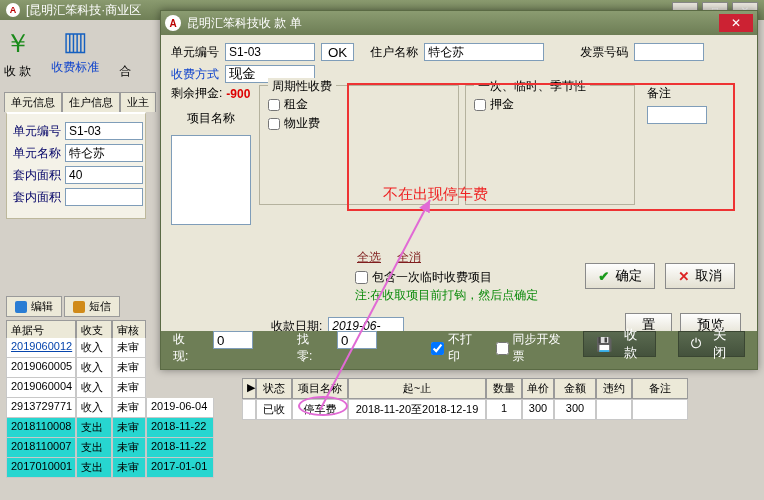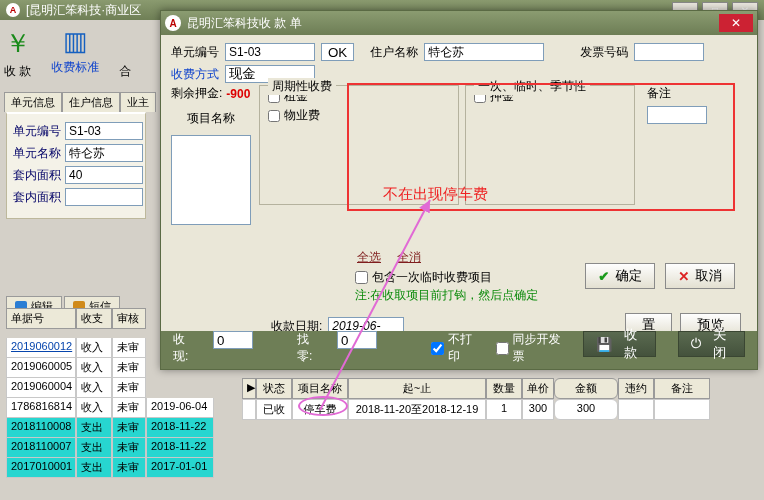--- a/index.html
+++ b/index.html
@@ -21,21 +21,21 @@
   
   .leftform { position:absolute; left:6px; top:112px; width:140px; background:#f4f2e8; border:1px solid #bdb89c; border-top:2px solid #fff; padding:4px 2px 8px 2px; }
   .lfrow { display:flex; align-items:center; margin:4px 0; gap:4px;}
   .lfrow label{ width:52px; text-align:right; color:#006; }
   .lfrow input{ flex:1; width:60px; border:1px solid #7f9db9; height:18px; padding:0 3px; font-size:12px; }
   
   .midtabs { position:absolute; left:6px; top:296px; display:flex; align-items:center; gap:2px;}
   .midtabs .mbtn{ background:#ece9d8; border:1px solid #9a9a9a; padding:2px 8px; font-size:11px; display:flex; gap:4px; align-items:center;}
   .midtabs .micon{ width:12px;height:12px;background:#2a7dd4;border-radius:2px;}
   
-  .midhead { position:absolute; left:6px; top:308px; display:flex;align-items:flex-end; }
+  .midhead { position:absolute; left:6px; top:320px; display:flex;align-items:flex-end; }
   .mh{ border:1px solid #9a9a9a; background:#ece9d8; padding:2px 4px; font-size:11px; }
   .mh.a{width:70px;} .mh.b{width:36px;} .mh.c{width:34px;}
   
   .midbody { position:absolute; left:6px; top:338px; font-size:11px;}
   .mrow{display:flex;}
   .mc{border:1px solid #c8c8c8; border-top:none; padding:2px 4px; background:#fff;}
   .mc.a{width:70px;} .mc.b{width:36px;} .mc.c{width:34px;} .mc.d{width:68px;}
   .mrow.cyan .mc{ background:#27d6d0; }
   .mc .lnk{ color:#0645ad; text-decoration:underline; }
   
@@ -47,21 +47,21 @@
   
   .dlg-body { position:relative; padding:8px 10px; }
   .toprow { display:flex; align-items:center; gap:6px; margin-bottom:4px;}
   .toprow label{}
   .toprow input{ border:1px solid #7f9db9; height:18px; padding:0 3px; font-size:12px;}
   .ok{ background:#fff; border:1px solid #7f9db9; height:18px; padding:0 6px;}
   
   .row2 { display:flex; align-items:center; gap:6px; margin-bottom:2px;}
   .blue{ color:#1044cc; }
   .red{ color:#d00; font-weight:bold;}
-  .fs { border:1px solid #b5b29e; padding:0 8px 8px 8px; position:relative;}
+  .fs { border:1px solid #b5b29e; padding:8px 8px 8px 8px; position:relative;}
   .fs-title{ position:absolute; top:-8px; left:8px; background:#eae7d8; padding:0 4px; font-size:12px;}
   .fs1{ width:200px; height:120px;}
   .fs2{ width:170px; height:120px;}
   .chk{ display:flex; align-items:center; gap:4px; margin:2px 0;}
   .chk input{ width:12px;height:12px; }
   
   .redbox{ position:absolute; border:2px solid #e33; pointer-events:none; }
   
   .leftnames{ display:flex; flex-direction:column; gap:8px; margin-right:2px;}
   .pname{ border:1px solid #7f9db9; background:#fff; height:90px; width:80px; }
@@ -89,21 +89,21 @@
   .bottomrow input.v{ width:40px; border:1px solid #7f9db9; height:18px; padding:0 3px; background:#fff; color:#000;}
   .chk2{ display:flex; align-items:center; gap:4px;}
   .darkbtn{ background:linear-gradient(#5a6a50,#44523c); border:1px solid #3a4632; color:#fff; height:26px; padding:0 12px; display:flex; align-items:center; gap:6px; margin-left:auto;}
   .darkbtn+.darkbtn{ margin-left:8px;}
   
   
   .grid2{ position:absolute; left:242px; top:378px; }
   .gh{ display:flex;}
   .gc{ border:1px solid #9a9a9a; background:#ece9d8; padding:2px 4px; font-size:11px; text-align:center;}
   .gb .gc{ background:#fff; border-color:#c8c8c8;}
-  .w-stat{width:36px;} .w-name{width:56px;} .w-range{width:138px;} .w-qty{width:36px;} .w-price{width:32px;} .w-amt{width:64px;border-radius:6px;} .w-pen{width:36px;} .w-note{width:56px;}
+  .w-stat{width:36px;} .w-name{width:56px;} .w-range{width:138px;} .w-qty{width:36px;} .w-price{width:32px;} .w-amt{width:42px;} .w-pen{width:36px;} .w-note{width:56px;}
   
   .oval{ position:absolute; border:2px solid #e16ad5; border-radius:50%; width:50px; height:20px; pointer-events:none;}
   
   
   .arrow{ position:absolute; pointer-events:none; }
 </style>
 </head>
 <body>
 
 <div class="outer-bar">
@@ -178,21 +178,21 @@
       <div class="mc a">2019060005</div>
       <div class="mc b">收入</div>
       <div class="mc c">未审</div>
     </div>
     <div class="mrow">
       <div class="mc a">2019060004</div>
       <div class="mc b">收入</div>
       <div class="mc c">未审</div>
     </div>
     <div class="mrow">
-      <div class="mc a">1786816814</div>
+      <div class="mc a">2913729771</div>
       <div class="mc b">收入</div>
       <div class="mc c">未审</div>
       <div class="mc d">2019-06-04</div>
     </div>
     <div class="mrow cyan">
       <div class="mc a">2018110008</div>
       <div class="mc b">支出</div>
       <div class="mc c">未审</div>
       <div class="mc d">2018-11-22</div>
     </div>

